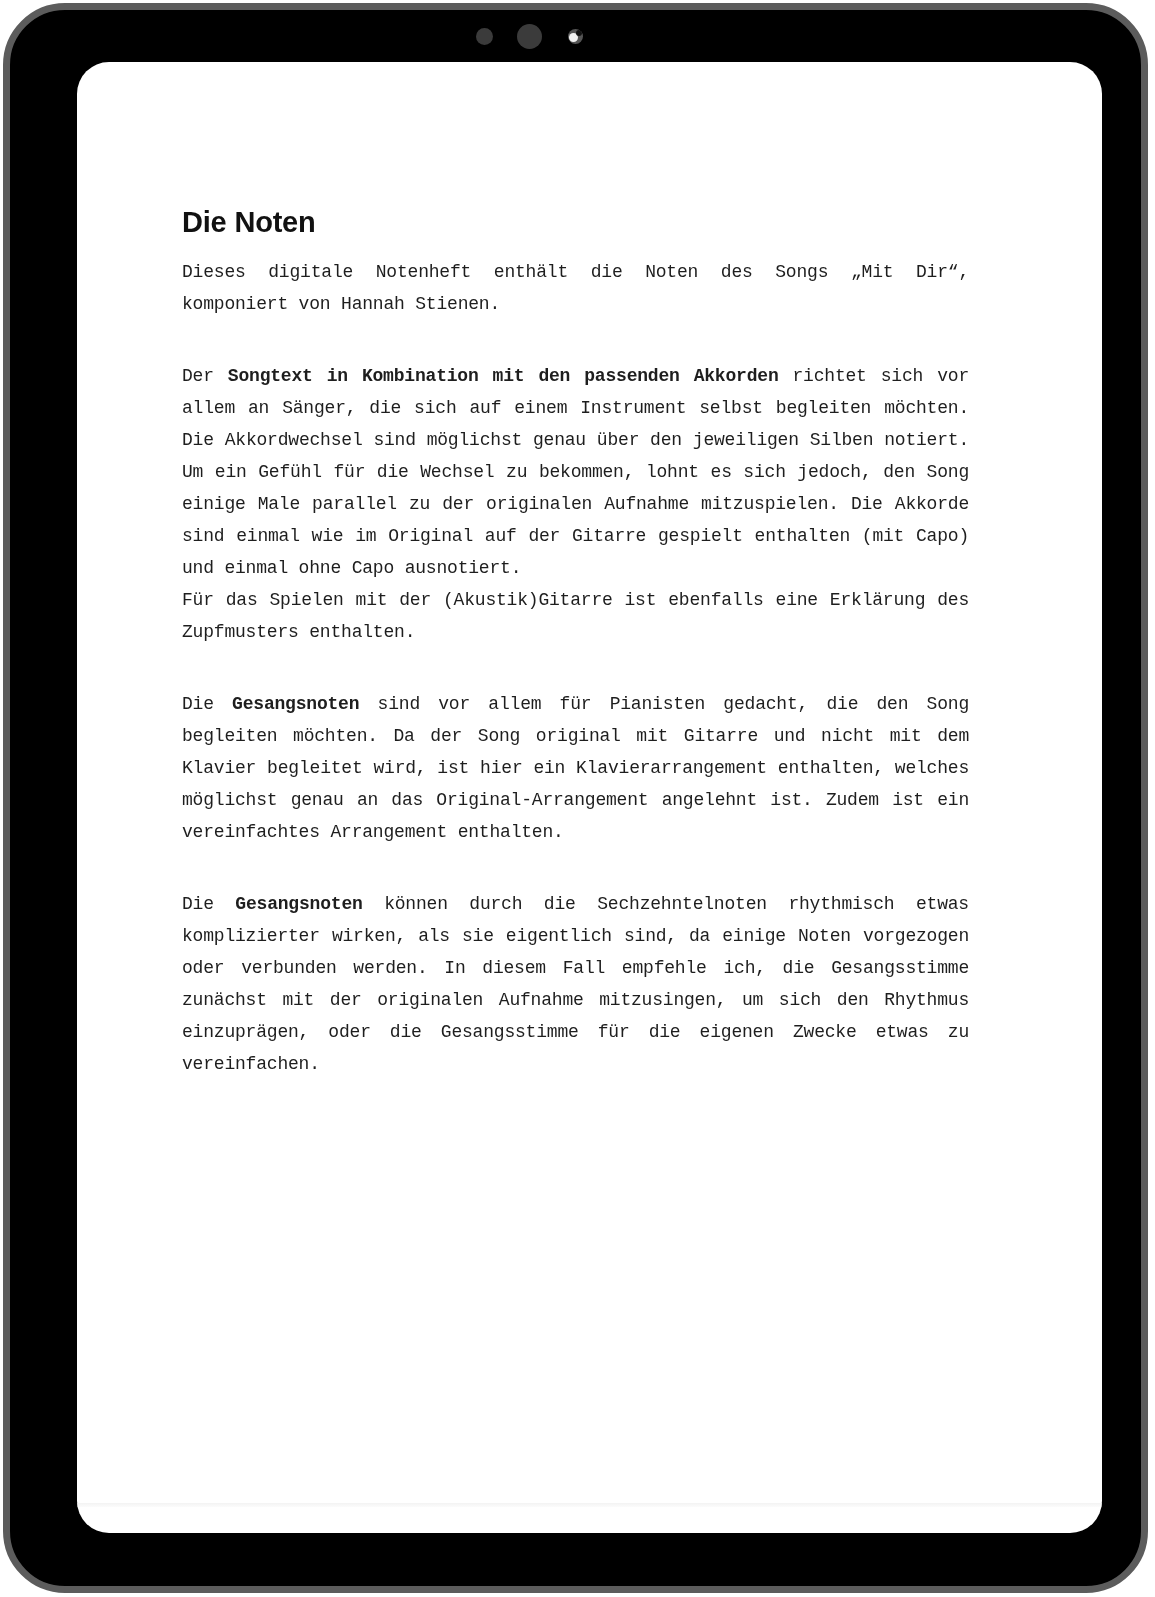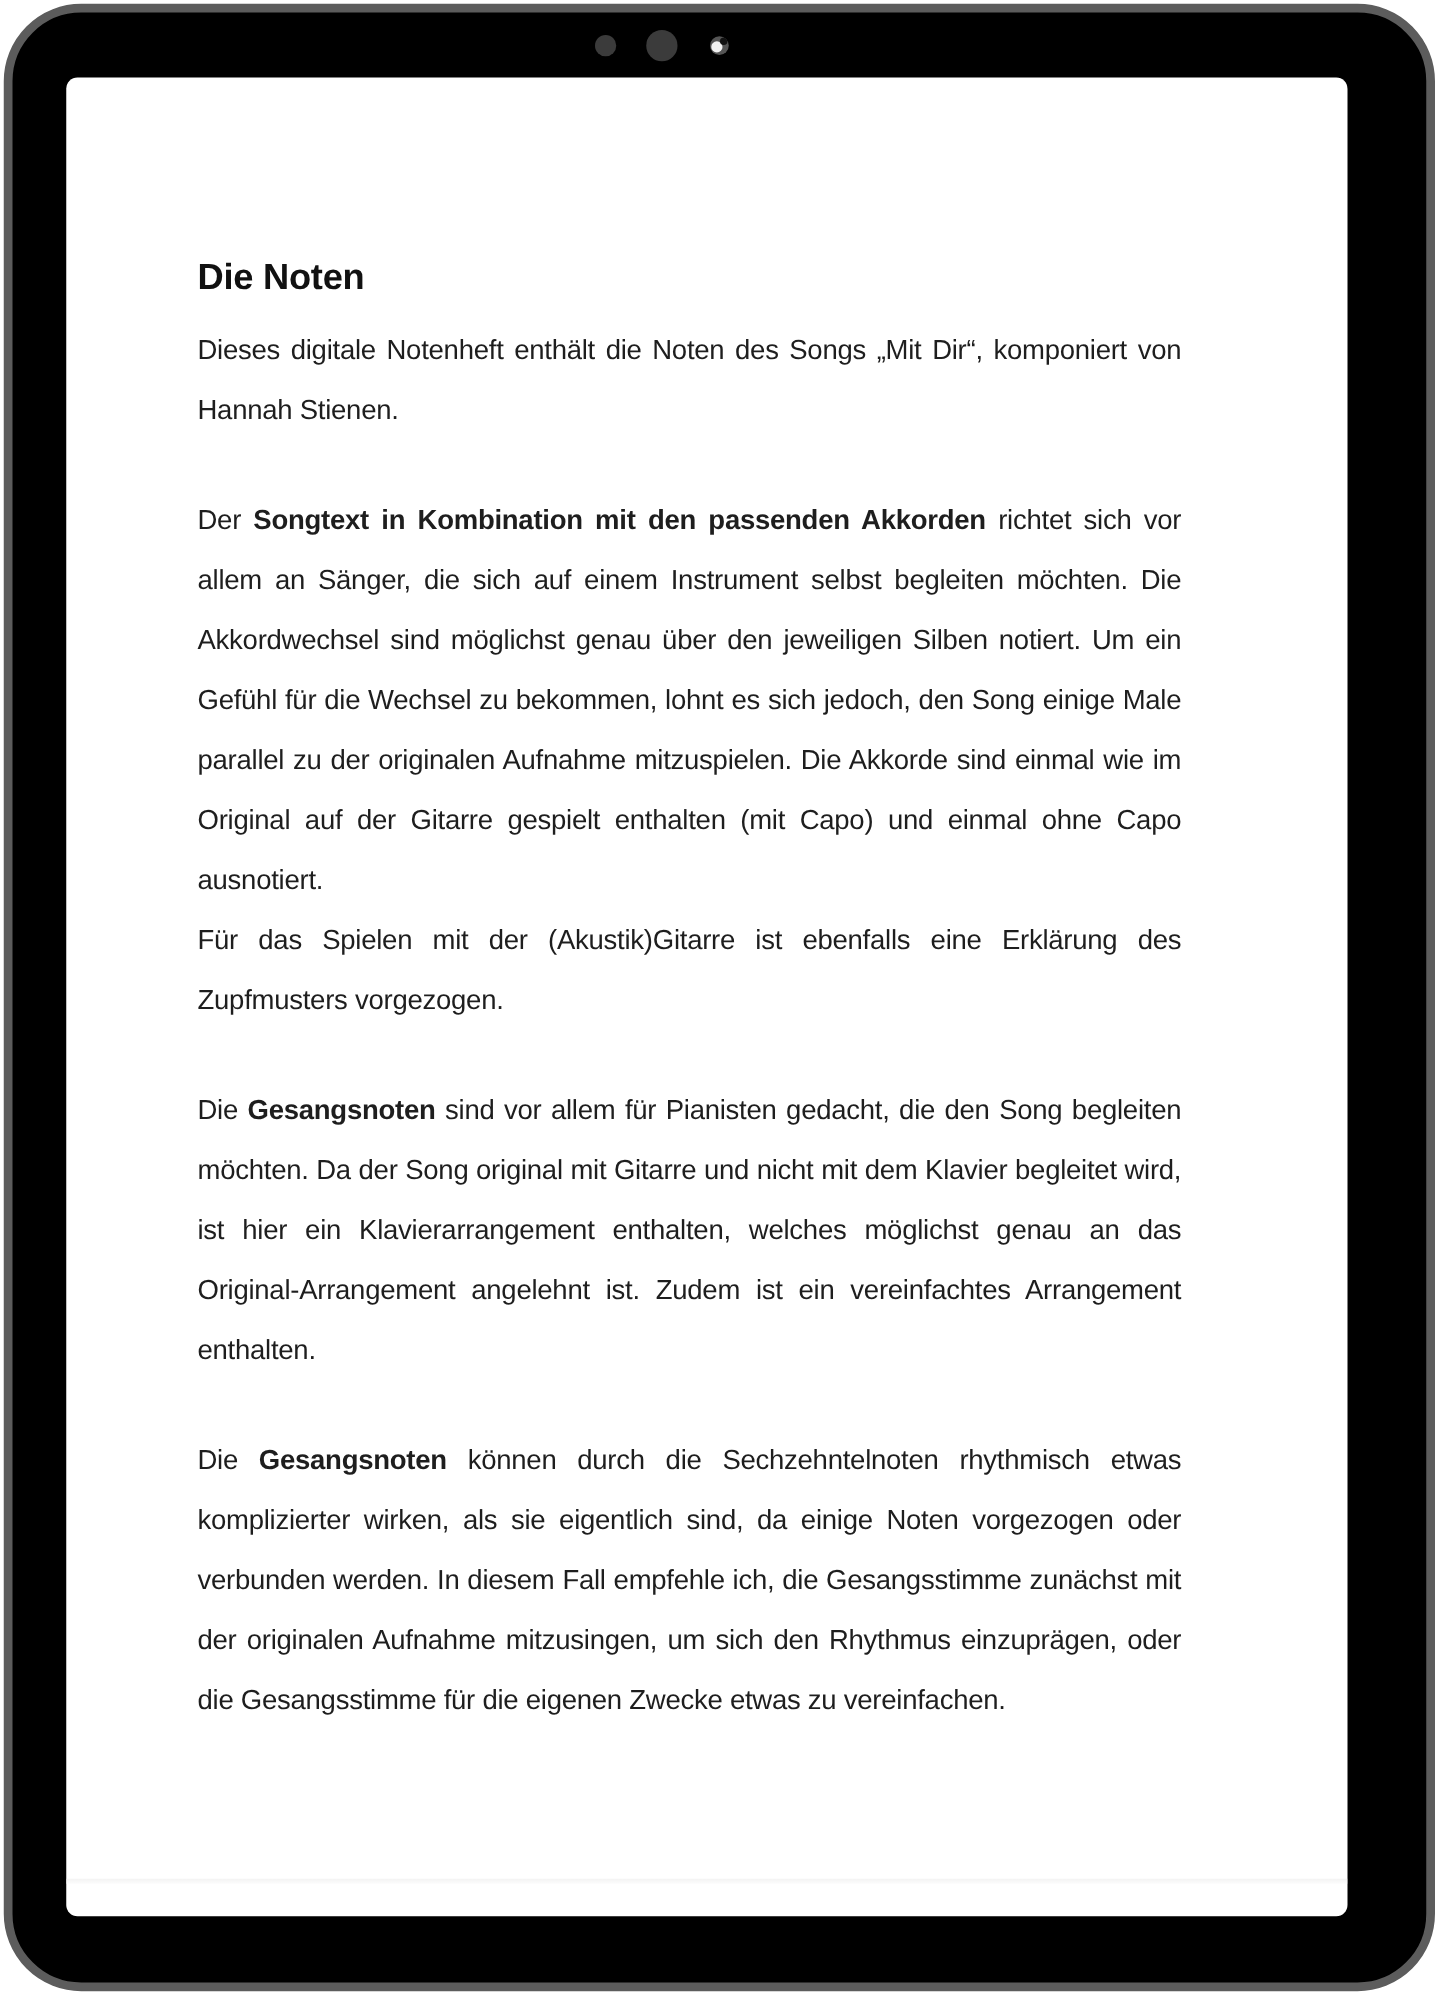--- a/index.html
+++ b/index.html
@@ -44,47 +44,48 @@
   }
   .cam-lens .pupil {
     position: absolute;
     right: 1px; top: 1px;
     width: 6px; height: 6px;
     border-radius: 50%;
     background: #111111;
   }
   .screen {
     position: absolute;
-    left: 43px; top: 52px;
+    left: 67px; top: 52px;
     width: 1025px; height: 1471px;
     background: #ffffff;
-    border-radius: 9px;
+    border-radius: 32px;
     overflow: hidden;
   }
   .content {
     box-sizing: border-box;
     width: 100%;
     height: 100%;
     padding: 140px 133px 0 105px;
     color: #1e1e1e;
   }
   .doc-title {
     margin: 0 0 14px 0;
     font-size: 29px;
     line-height: 40px;
     font-weight: 700;
     color: #111111;
     letter-spacing: -0.2px;
   }
   .para {
     margin: 0 0 40px 0;
-    font-size: 22px;
-    line-height: 48px;
+    font-size: 18px;
+    line-height: 32px;
     text-align: justify;
     letter-spacing: -0.2px;
+    font-family: Liberation Mono, monospace;
   }
   .para b { font-weight: 700; }
   .jblock { margin: 0; }
   .page-edge {
     position: absolute;
     left: 0; right: 0;
     top: 1441px;
     height: 4px;
     background: linear-gradient(180deg, #f0f0f0, #fbfbfb);
     opacity: 0.8;
@@ -110,21 +111,21 @@
 
         <p class="para">
           <span>Dieses digitale Notenheft enthält die Noten des Songs „Mit Dir“, komponiert von Hannah Stienen.</span>
         </p>
 
 
         <div class="para">
           <div class="jblock">
             <span>Der </span><b>Songtext in Kombination mit den passenden Akkorden</b><span> richtet sich vor allem an Sänger, die sich auf einem Instrument selbst begleiten möchten. Die Akkordwechsel sind möglichst genau über den jeweiligen Silben notiert. Um ein Gefühl für die Wechsel zu bekommen, lohnt es sich jedoch, den Song einige Male parallel zu der originalen Aufnahme mitzuspielen. Die Akkorde sind einmal wie im Original auf der Gitarre gespielt enthalten (mit Capo) und einmal ohne Capo ausnotiert.</span>
           </div>
-          <div class="jblock">Für das Spielen mit der (Akustik)Gitarre ist ebenfalls eine Erklärung des Zupfmusters vorgezogen.</div>
+          <div class="jblock">Für das Spielen mit der (Akustik)Gitarre ist ebenfalls eine Erklärung des Zupfmusters enthalten.</div>
         </div>
 
         <p class="para">
           <span>Die </span><b>Gesangsnoten</b><span> sind vor allem für Pianisten gedacht, die den Song begleiten möchten. Da der Song original mit Gitarre und nicht mit dem Klavier begleitet wird, ist hier ein Klavierarrangement enthalten, welches möglichst genau an das Original-Arrangement angelehnt ist. Zudem ist ein vereinfachtes Arrangement enthalten.</span>
         </p>
 
         <p class="para">
           <span>Die </span><b>Gesangsnoten</b><span> können durch die Sechzehntelnoten rhythmisch etwas komplizierter wirken, als sie eigentlich sind, da einige Noten vorgezogen oder verbunden werden. In diesem Fall empfehle ich, die Gesangsstimme zunächst mit der originalen Aufnahme mitzusingen, um sich den Rhythmus einzuprägen, oder die Gesangsstimme für die eigenen Zwecke etwas zu vereinfachen.</span>
         </p>
 

